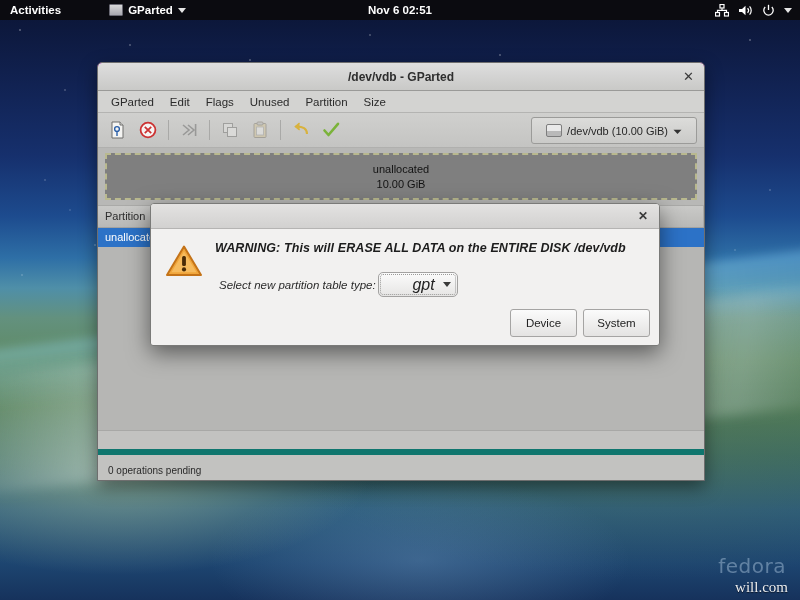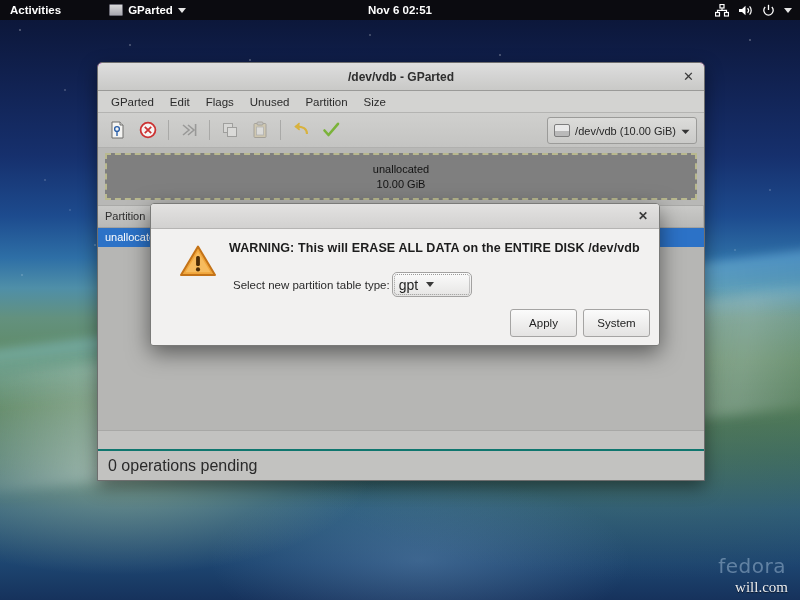--- a/index.html
+++ b/index.html
@@ -242,21 +242,21 @@
     position: absolute;
     right: 7px; top: 4px;
     height: 25px;
     min-width: 135px;
     background: linear-gradient(to bottom,#dcdcda,#cacac8);
     border: 1px solid #9b9b99;
     border-radius: 3px;
     display: flex;
     align-items: center;
     gap: 5px;
-    padding: 0 6px;
+    padding: 0 14px;
     font-size: 11px;
     color: #272727;
     cursor: pointer;
   }
   .diskicon {
     width: 14px; height: 11px;
     background: linear-gradient(to bottom, #e9e9e9 0 55%, #b9b9b9 55% 100%);
     border: 1px solid #7d7d7d;
     border-radius: 2px;
   }
@@ -325,25 +325,25 @@
   }
   .list-fill {
     background: #b6b6b4;
     height: 183px;
     border-bottom: 1px solid #a8a8a6;
   }
 
   .statusbar {
     height: 30px;
     background: #c2c2c0;
-    border-top: 2px solid #0f766e;
+    border-top: 6px solid #0f766e;
     display: flex;
     align-items: center;
     padding-left: 10px;
-    font-size: 16px;
+    font-size: 10px;
     color: #2a2a2a;
   }
 
   
   .dialog {
     position: absolute;
     left: 150px; top: 203px;
     width: 508px; height: 141px;
     background: #f2f1f0;
     border: 1px solid #7a7a78;
@@ -367,23 +367,24 @@
   .dlg-close {
     position: absolute;
     right: 8px; top: 4px;
     width: 16px; height: 16px;
     display: flex; align-items: center; justify-content: center;
     font-size: 12px;
     color: #3a3a3a;
     cursor: pointer;
   }
   .dlg-body {
-    padding: 12px 14px 0 28px;
+    padding: 12px 14px 0 14px;
     display: flex;
     gap: 12px;
+    font-style: italic;
   }
   .warn-icon { flex: 0 0 auto; padding-top: 3px; }
   .dlg-content { flex: 1 1 auto; }
   .warn-text {
     font-size: 12.5px;
     font-weight: bold;
     color: #1d1d1d;
     letter-spacing: 0.1px;
     white-space: nowrap;
   }
@@ -396,23 +397,23 @@
   }
   .type-label { font-size: 11.5px; color: #2b2b2b; }
   .combo {
     min-width: 66px;
     height: 23px;
     background: linear-gradient(to bottom,#fbfbfb,#e6e5e4);
     border: 1px solid #a3a2a1;
     border-radius: 5px;
     display: flex;
     align-items: center;
-    justify-content: flex-start;
+    justify-content: flex-end;
     padding: 0 6px;
-    font-size: 14px;
+    font-size: 16px;
     color: #232323;
     cursor: pointer;
     outline: 1px dotted #9a9a99;
     outline-offset: -3px;
   }
   .combo .caret {
     width: 0; height: 0;
     border-left: 4px solid transparent;
     border-right: 4px solid transparent;
     border-top: 5px solid #3a3a3a;
@@ -613,18 +614,18 @@
         <div class="type-row">
           <span class="type-label">Select new partition table type:</span>
           <span class="combo">
             <span>gpt</span>
             <span class="caret"></span>
           </span>
         </div>
       </div>
     </div>
     <div class="dlg-buttons">
-      <div class="dlg-btn">Apply</div>
+      <div class="dlg-btn">Device</div>
       <div class="dlg-btn">System</div>
     </div>
   </div>
 
 </div>
 
 </body></html>

